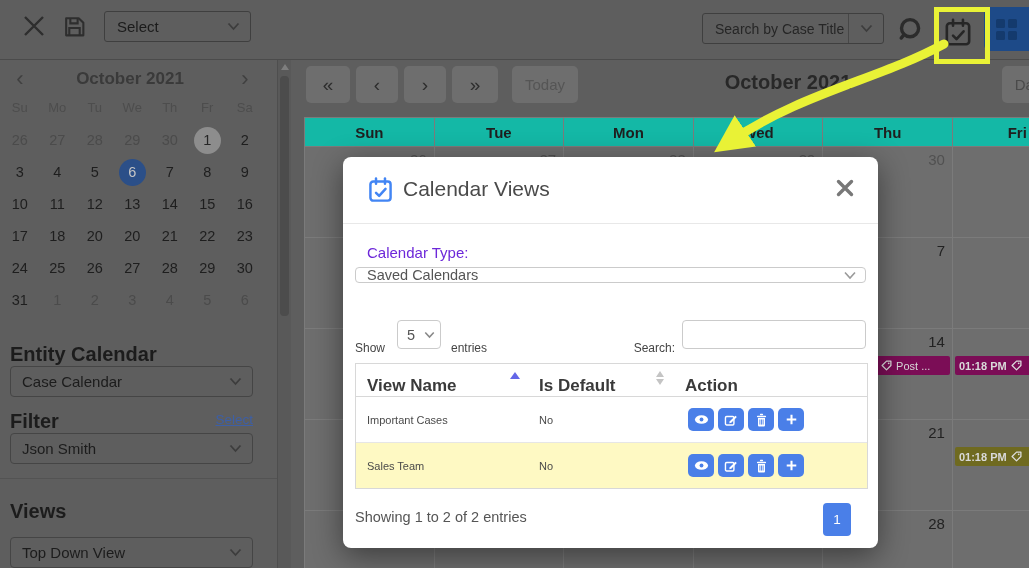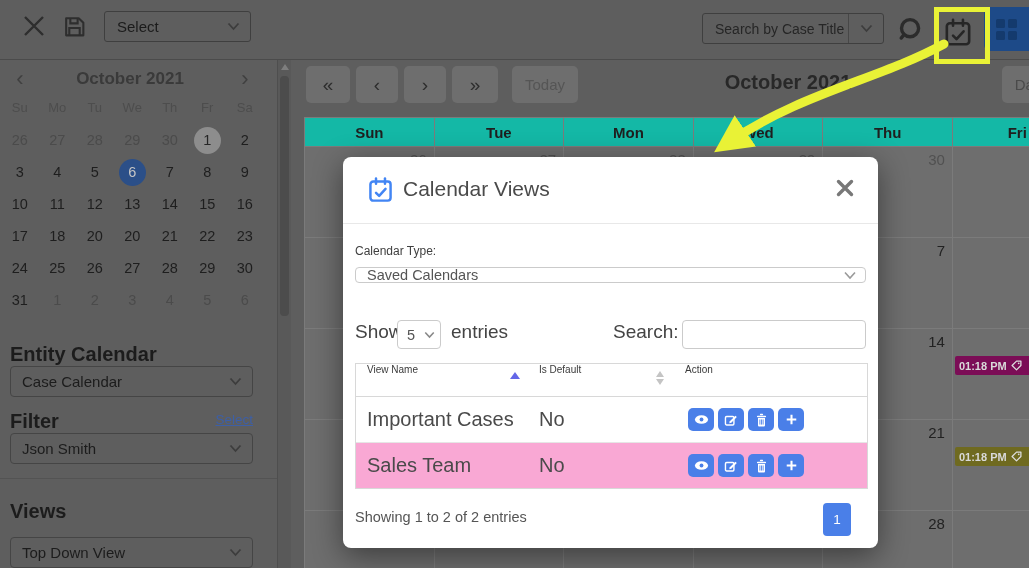--- a/index.html
+++ b/index.html
@@ -71,47 +71,47 @@
        display:flex;align-items:center;gap:4px;padding:0 4px;overflow:hidden;
        color:#d9d9d9;font-size:11px;white-space:nowrap;cursor:pointer;}
   .evt b{font-weight:700;}
 
   
   .modal{left:343px;top:157px;width:535px;height:391px;background:#fff;border-radius:8px;
          box-shadow:0 8px 30px rgba(0,0,0,.45);z-index:50;}
   .m-head{position:absolute;left:0;top:0;right:0;height:66px;border-bottom:1px solid #e8e8e8;}
   .m-title{position:absolute;left:60px;top:20px;font-size:21px;color:#4a4a4a;}
   .m-close{position:absolute;right:22px;top:22px;width:20px;height:20px;cursor:pointer;}
-  .m-label{position:absolute;left:12px;top:87px;font-size:12px;color:#404040;}
+  .m-label{position:absolute;left:24px;top:87px;font-size:15px;color:#6d28d9;}
   .m-sel{position:absolute;box-sizing:border-box;border:1px solid #cbcbcb;border-radius:4px;
          display:flex;align-items:center;font-size:14.5px;color:#555;background:#fff;}
   .m-sel .txt{flex:1;padding:0 11px;}
   .m-sel .chev{width:30px;display:flex;justify-content:center;}
-  .m-show,.m-entries,.m-searchlab{position:absolute;font-size:19px;color:#444;top:164px;}
+  .m-show,.m-entries,.m-searchlab{position:absolute;font-size:12px;color:#444;top:184px;}
   .m-input{position:absolute;left:339px;top:163px;width:184px;height:29px;box-sizing:border-box;
            border:1px solid #cbcbcb;border-radius:4px;font-size:14px;padding:0 8px;
            font-family:"Liberation Sans",sans-serif;}
   .m-table{position:absolute;left:12px;top:206px;width:511px;border:1px solid #d8d8d8;}
   .m-thead{display:grid;grid-template-columns:172px 146px 1fr;height:32px;
            border-bottom:1px solid #d8d8d8;}
-  .m-th{position:relative;display:flex;align-items:flex-start;padding:0 11px;font-size:10px;
-        font-weight:400;color:#3a3a3a;cursor:pointer;}
+  .m-th{position:relative;display:flex;align-items:flex-end;padding:0 11px;font-size:17px;
+        font-weight:700;color:#3a3a3a;cursor:pointer;}
   .sort-asc{position:absolute;right:8px;top:8px;width:0;height:0;
             border-left:5px solid transparent;border-right:5px solid transparent;
             border-bottom:7px solid #6467e8;}
   .sort-both{position:absolute;right:10px;top:7px;}
   .sort-both i{display:block;width:0;height:0;border-left:4px solid transparent;
                border-right:4px solid transparent;}
   .sort-both i.u{border-bottom:6px solid #c4c4c4;margin-bottom:2px;}
   .sort-both i.d{border-top:6px solid #c4c4c4;}
   .m-row{display:grid;grid-template-columns:172px 146px 1fr;height:45px;
          border-bottom:1px solid #e6e6e6;background:#fff;}
   .m-row:last-child{border-bottom:none;}
-  .m-row.alt{background:#f9a8d4;}
-  .m-td{display:flex;align-items:center;padding:0 11px;font-size:20px;color:#4a4a4a;}
+  .m-row.alt{background:#fef9c3;}
+  .m-td{display:flex;align-items:center;padding:0 11px;font-size:11px;color:#4a4a4a;}
   .m-td.actions{gap:4px;padding-left:14px;}
   .act-btn{width:26px;height:23px;border-radius:5px;background:#4a7fe8;border:none;
            display:flex;align-items:center;justify-content:center;cursor:pointer;padding:0;}
   .m-info{position:absolute;left:12px;top:352px;font-size:14.5px;color:#555;}
   .m-page{position:absolute;left:480px;top:346px;width:28px;height:33px;border-radius:4px;
           background:#4a7fe8;color:#fff;font-size:13.5px;display:flex;align-items:center;
           justify-content:center;cursor:pointer;}
 
   
   .anno-box{left:934px;top:7px;width:46px;height:47px;border:5px solid #e9f236;
@@ -392,20 +392,28 @@
       <div class="dc">
         <span class="dnum">7</span>
       </div>
       <div class="dc"></div>
       <div class="dc"></div>
       <div class="dc"></div>
       <div class="dc"></div>
       <div class="dc"></div>
       <div class="dc">
         <span class="dnum">14</span>
+        <div class="evt" style="background: rgb(123, 13, 86);">
+          <b>01:18 PM</b>
+          <svg id="tpl-tag" width="11" height="11" viewBox="0 0 12 12">
+      <path d="M1.2 6 L6 1.2 H10.8 V6 L6 10.8 Z" fill="none" stroke="#dcdcdc" stroke-width="1.4" stroke-linejoin="round"></path>
+      <circle cx="8.4" cy="3.6" r="1" fill="#dcdcdc"></circle>
+    </svg>
+          <span>Post ...</span>
+        </div>
       </div>
       <div class="dc">
         <div class="evt" style="background: rgb(123, 13, 86);">
           <b>01:18 PM</b>
           <svg id="tpl-tag" width="11" height="11" viewBox="0 0 12 12">
       <path d="M1.2 6 L6 1.2 H10.8 V6 L6 10.8 Z" fill="none" stroke="#dcdcdc" stroke-width="1.4" stroke-linejoin="round"></path>
       <circle cx="8.4" cy="3.6" r="1" fill="#dcdcdc"></circle>
     </svg>
           <span></span>
         </div>

